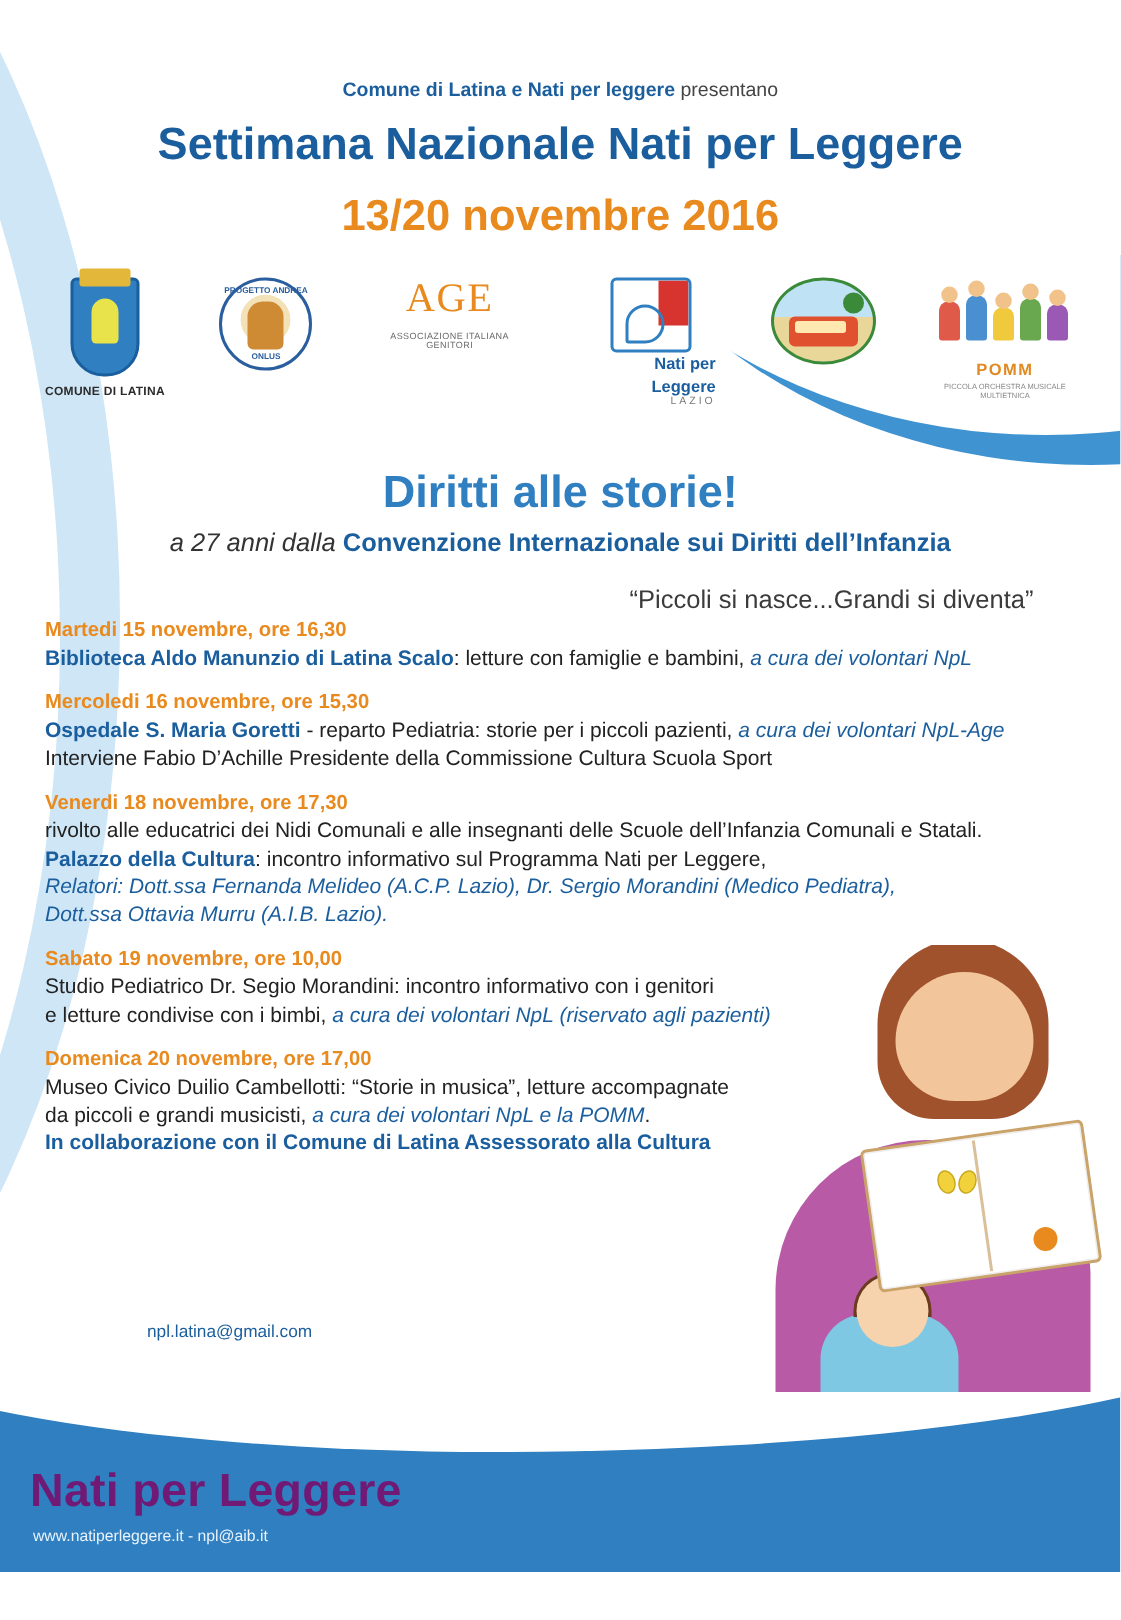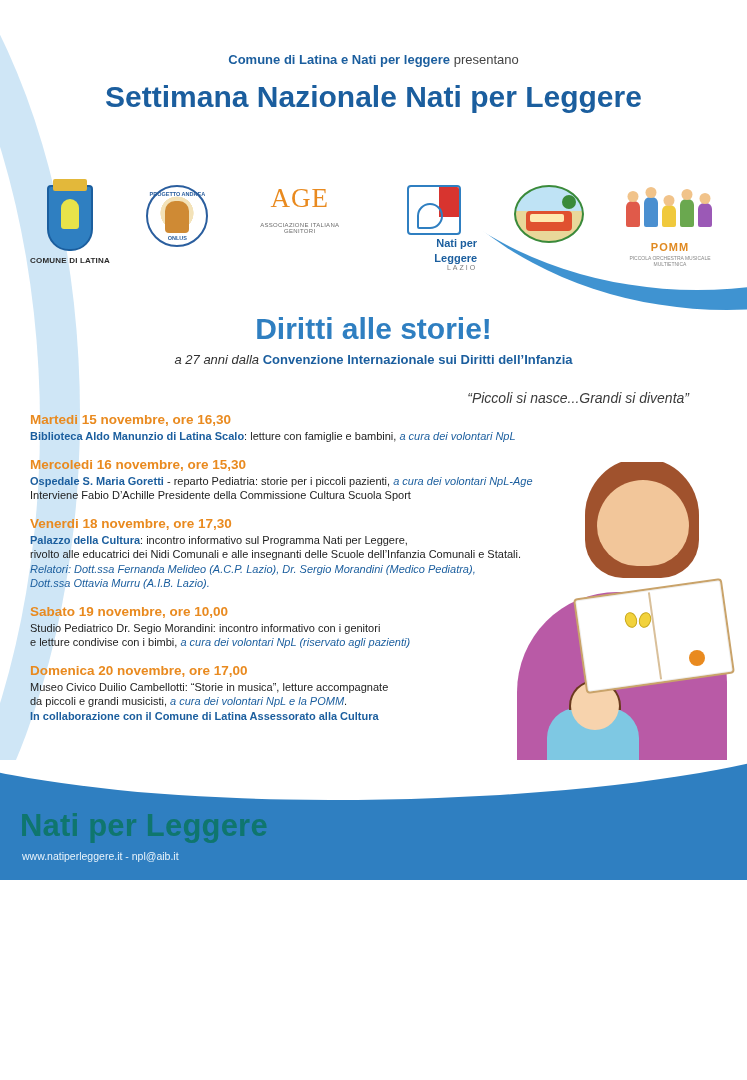--- a/index.html
+++ b/index.html
@@ -9,21 +9,21 @@
     height: 1080px;
     font-family: "Liberation Sans", sans-serif;
     background: #ffffff;
     overflow: hidden;
     position: relative;
   }
   .poster {
     position: absolute;
     inset: 0;
     width: 747px;
-    height: 880px;
+    height: 1048px;
     overflow: hidden;
     background: #ffffff;
   }
   
   .swoosh-top {
     position: absolute;
     top: -250px;
     right: -330px;
     width: 700px;
     height: 560px;
@@ -73,21 +73,21 @@
     top: -150px;
     width: 1000px;
     height: 190px;
     background: #ffffff;
     border-radius: 0 0 55% 45%;
   }
   .footer-title {
     position: absolute;
     left: 20px;
     bottom: 36px;
-    color: #0f766e;
+    color: #701a75;
     font-size: 31px;
     font-weight: bold;
     letter-spacing: 0.2px;
   }
   .footer-sub {
     position: absolute;
     left: 22px;
     bottom: 18px;
     color: #e8f3fb;
     font-size: 10.5px;
@@ -264,49 +264,48 @@
     text-align: center;
     font-size: 30px;
     font-weight: bold;
     color: #2f7fc1;
   }
   .convenzione {
     position: absolute;
     top: 352px;
     width: 747px;
     text-align: center;
-    font-size: 13px;
+    font-size: 17px;
     color: #1b3f6b;
   }
   .convenzione i { color: #333; }
   .convenzione b { color: #1b5e9e; }
   .motto {
     position: absolute;
     top: 390px;
     right: 58px;
-    font-size: 14px;
-    font-style: italic;
+    font-size: 17px;
     color: #3b3b3b;
   }
 
   .events {
     position: absolute;
     top: 412px;
     left: 30px;
     width: 690px;
   }
   .event { margin-bottom: 13px; }
   .ev-date {
     font-size: 13.5px;
     font-weight: bold;
     color: #e98a1f;
     margin-bottom: 2px;
   }
   .ev-line {
-    font-size: 11px;
+    font-size: 14px;
     color: #222222;
     line-height: 1.32;
   }
   .ev-line b { color: #1b5e9e; }
   .ev-line i { font-style: italic; }
   .ev-line .blue { color: #1b5e9e; }
 
   .contacts {
     position: absolute;
     top: 880px;
@@ -392,20 +391,21 @@
   <div class="swoosh-top"></div>
   <div class="swoosh-top2"></div>
   <div class="swoosh-left"></div>
   <div class="swoosh-left2"></div>
 
   <div class="presentano">
     <b>Comune di Latina e Nati per leggere</b><span> presentano</span>
   </div>
 
   <div class="main-title">Settimana Nazionale Nati per Leggere</div>
+  <div class="date-title">13/20 novembre 2016</div>
 
   <div class="logos">
 
     <div class="logo">
       <div class="logo-comune-shield">
         <div class="crown"></div>
         <div class="shield-inner"></div>
       </div>
       <div class="logo-caption">COMUNE DI LATINA</div>
     </div>
@@ -462,22 +462,22 @@
         <div class="ev-date">Martedi 15 novembre, ore 16,30</div>
         <div class="ev-line"><b>Biblioteca Aldo Manunzio di Latina Scalo</b><span>: letture con famiglie e bambini, </span><i class="blue">a cura dei volontari NpL</i></div>
       </div>
       <div class="event">
         <div class="ev-date">Mercoledi 16 novembre, ore 15,30</div>
         <div class="ev-line"><b>Ospedale S. Maria Goretti</b><span> - reparto Pediatria: storie per i piccoli pazienti, </span><i class="blue">a cura dei volontari NpL-Age</i></div>
         <div class="ev-line"><span>Interviene Fabio D’Achille Presidente della Commissione Cultura Scuola Sport</span></div>
       </div>
       <div class="event">
         <div class="ev-date">Venerdi 18 novembre, ore 17,30</div>
+        <div class="ev-line"><span>rivolto alle educatrici dei Nidi Comunali e alle insegnanti delle Scuole dell’Infanzia Comunali e Statali.</span></div>
         <div class="ev-line"><b>Palazzo della Cultura</b><span>: incontro informativo sul Programma Nati per Leggere,</span></div>
-        <div class="ev-line"><span>rivolto alle educatrici dei Nidi Comunali e alle insegnanti delle Scuole dell’Infanzia Comunali e Statali.</span></div>
         <div class="ev-line"><i class="blue">Relatori: Dott.ssa Fernanda Melideo (A.C.P. Lazio), Dr. Sergio Morandini (Medico Pediatra),</i></div>
         <div class="ev-line"><i class="blue">Dott.ssa Ottavia Murru (A.I.B. Lazio).</i></div>
       </div>
       <div class="event">
         <div class="ev-date">Sabato 19 novembre, ore 10,00</div>
         <div class="ev-line"><span>Studio Pediatrico Dr. Segio Morandini: incontro informativo con i genitori</span></div>
         <div class="ev-line"><span>e letture condivise con i bimbi, </span><i class="blue">a cura dei volontari NpL (riservato agli pazienti)</i></div>
       </div>
       <div class="event">
         <div class="ev-date">Domenica 20 novembre, ore 17,00</div>

